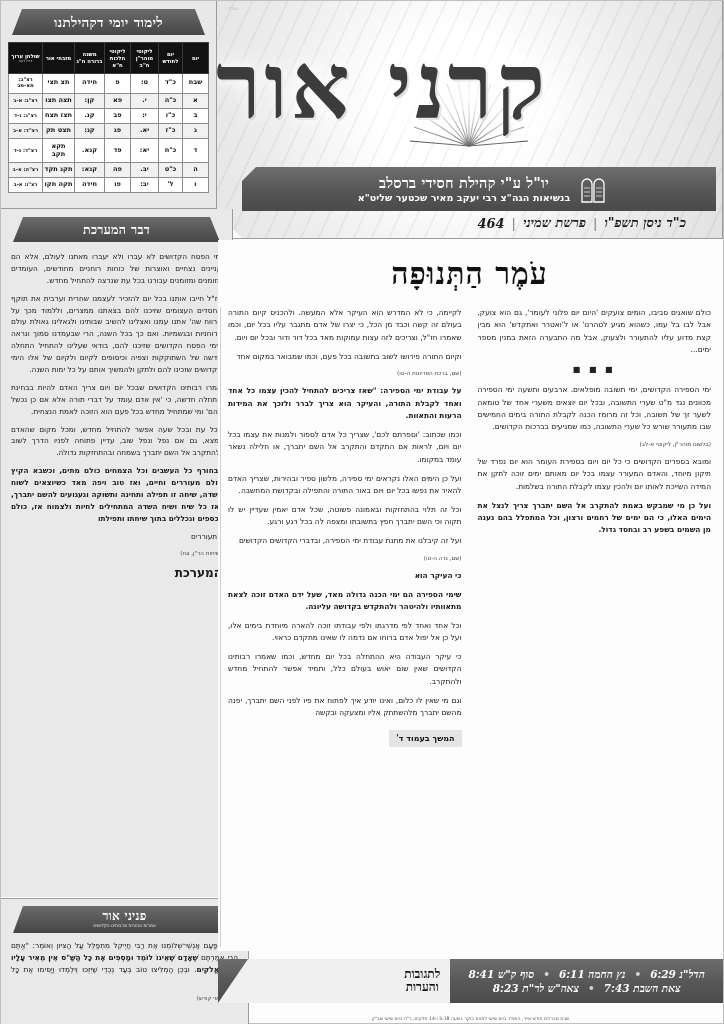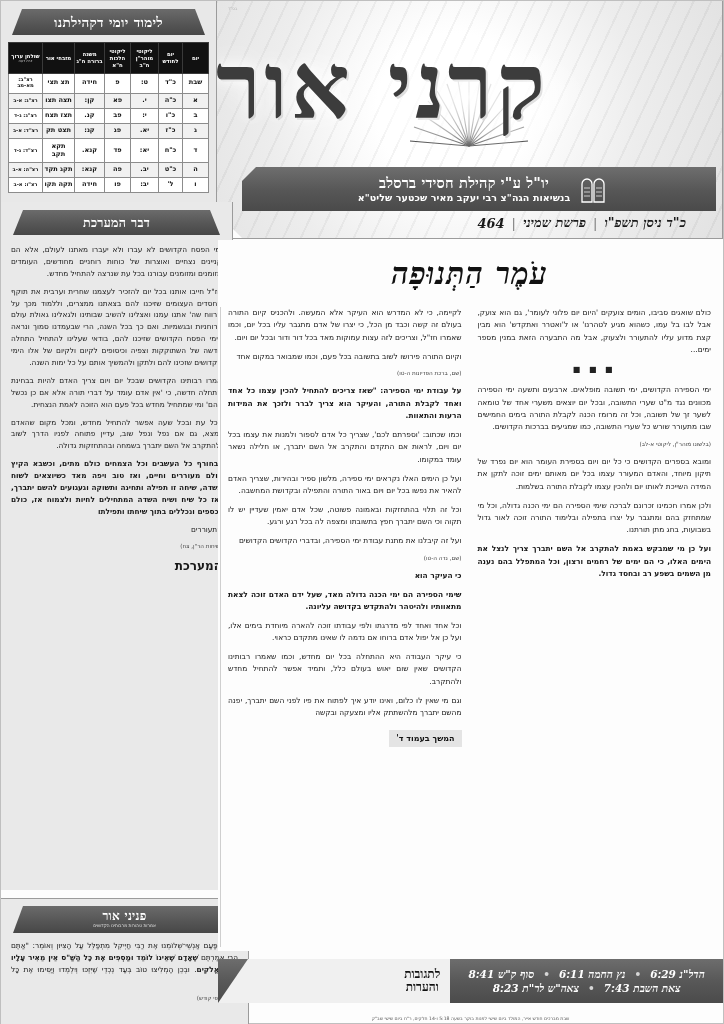--- a/index.html
+++ b/index.html
@@ -161,21 +161,21 @@
   table.study col.c-day { width: 13%; }
   table.study col.c-date { width: 12%; }
   table.study col.c-a { width: 14%; }
   table.study col.c-b { width: 13%; }
   table.study col.c-c { width: 15%; }
   table.study col.c-d { width: 16%; }
   table.study col.c-e { width: 17%; }
 
   
   .editorial {
-    position: absolute; left: 0; top: 201px;
+    position: absolute; left: 0; top: 208px;
     width: 232px; height: 688px;
     background: #e9e9e9;
     border-right: 1px solid #9b9b9b;
     padding: 8px 10px 6px 10px;
     overflow: hidden;
   }
   .editorial .ribbon { margin: 0 2px 9px 2px; height: 25px; }
   .editorial .ribbon-title { font-size: 12.5px; }
   .col-text {
     direction: rtl; text-align: justify;
@@ -208,21 +208,21 @@
   
   .article {
     position: absolute; right: 0; left: 217px; top: 239px; bottom: 72px;
     background: #fdfdfd;
     padding: 16px 12px 6px 10px;
   }
   .article-title {
     text-align: center;
     direction: rtl;
     font-family: "DejaVu Serif", "Liberation Serif", serif;
-    font-size: 30px; font-weight: 700; font-style: italic;
+    font-size: 30px; font-weight: 700; 
     letter-spacing: 1px; color: #111;
     margin-bottom: 16px;
   }
   .cols {
     display: flex; direction: rtl; gap: 16px;
     height: 640px;
   }
   .col {
     flex: 1 1 0; position: relative;
     direction: rtl; text-align: justify;
@@ -541,21 +541,20 @@
 
   <div class="article">
     <div class="article-title">עֹמֶר הַתְּנוּפָה</div>
     <div class="cols">
       <div class="col" id="col-right">
           <p>כולם שואגים סביבו, הומים צועקים 'היום יום פלוני לעומר', גם הוא צועק, אבל לבו בל עמו, כשהוא מגיע לטהרנו' או ל'ואטרר ואתקדש' הוא מבין קצת מדוע עליו להתעורר ולצעוק, אבל מה התבערה הזאת במנין מספר ימים...</p>
           <div class="divider-dots">■ ■ ■</div>
           <p>ימי הספירה הקדושים, ימי תשובה מופלאים. ארבעים ותשעה ימי הספירה מכוונים נגד מ"ט שערי התשובה, ובכל יום יוצאים משערי אחד של טומאה לשער זך של תשובה, וכל זה מרומז הכנה לקבלת התורה בימים החמישים שבו מתעורר שורש כל שערי התשובה, כמו שמגיעים בברכות הקדושים.</p>
           <p class="src">(בלשונו מוהר"ן, ליקוטי א-לב)</p>
           <p>ומובא בספרים הקדושים כי כל יום ויום בספירת העומר הוא יום נפרד של תיקון מיוחד, והאדם המעורר עצמו בכל יום מאותם ימים זוכה לתקן את המידה השייכת לאותו יום ולהכין עצמו לקבלת התורה בשלמות.</p>
-          <p>ולכן אמרו חכמינו זכרונם לברכה שימי הספירה הם ימי הכנה גדולה, וכל מי שמתחזק בהם ומתגבר על יצרו בתפילה ובלימוד התורה זוכה לאור גדול בשבועות, בחג מתן תורתנו.</p>
           <p style="font-weight: 700;">ועל כן מי שמבקש באמת להתקרב אל השם יתברך צריך לנצל את הימים האלו, כי הם ימים של רחמים ורצון, וכל המתפלל בהם נענה מן השמים בשפע רב ובחסד גדול.</p>
         </div>
       <div class="col" id="col-middle">
         <div class="col-rule"></div>
       <p>לקיימה, כי לא המדרש הוא העיקר אלא המעשה. ולהכניס קיום התורה בעולם זה קשה וכבד מן הכל, כי יצרו של אדם מתגבר עליו בכל יום, וכמו שאמרו חז"ל, וצריכים לזה עצות עמוקות מאד בכל דור ודור ובכל יום ויום.</p><p>וקיום התורה פירושו לשוב בתשובה בכל פעם, וכמו שמבואר במקום אחד</p><p class="src">(שם, ברכת הפדיונות ה-טו)</p><p style="font-weight: 700;">על עבודת ימי הספירה: "שאז צריכים להתחיל להכין עצמו כל אחד ואחד לקבלת התורה, והעיקר הוא צריך לברר ולזכך את המידות הרעות והתאוות.</p><p>וכמו שכתוב: 'וספרתם לכם', שצריך כל אדם לספור ולמנות את עצמו בכל יום ויום, לראות אם התקדם והתקרב אל השם יתברך, או חלילה נשאר עומד במקומו.</p><p>ועל כן הימים האלו נקראים ימי ספירה, מלשון ספיר ובהירות, שצריך האדם להאיר את נפשו בכל יום ויום באור התורה והתפילה ובקדושת המחשבה.</p><p>וכל זה תלוי בהתחזקות ובאמונה פשוטה, שכל אדם יאמין שעדיין יש לו תקוה וכי השם יתברך חפץ בתשובתו ומצפה לה בכל רגע ורגע.</p><p>ועל זה קיבלנו את מתנת עבודת ימי הספירה, ובדברי הקדושים הקדושים</p><p class="src">(שם, נדה ה-טו)</p><p style="font-weight: 700;">כי העיקר הוא </p><p style="font-weight: 700;">שימי הספירה הם ימי הכנה גדולה מאד, שעל ידם האדם זוכה לצאת מתאוותיו ולהיטהר ולהתקדש בקדושה עליונה.</p><p>וכל אחד ואחד לפי מדרגתו ולפי עבודתו זוכה להארה מיוחדת בימים אלו, ועל כן אל יפול אדם ברוחו אם נדמה לו שאינו מתקדם כראוי.</p><p>כי עיקר העבודה היא ההתחלה בכל יום מחדש, וכמו שאמרו רבותינו הקדושים שאין שום יאוש בעולם כלל, ותמיד אפשר להתחיל מחדש ולהתקרב.</p><p>וגם מי שאין לו כלום, ואינו יודע איך לפתוח את פיו לפני השם יתברך, יפנה מהשם יתברך מלהשתתק אליו ומצעקה ובקשה</p><div class="contd">המשך בעמוד ד'</div></div>
     </div>
   </div>
 
   <div class="spacer-strip"></div>
 

